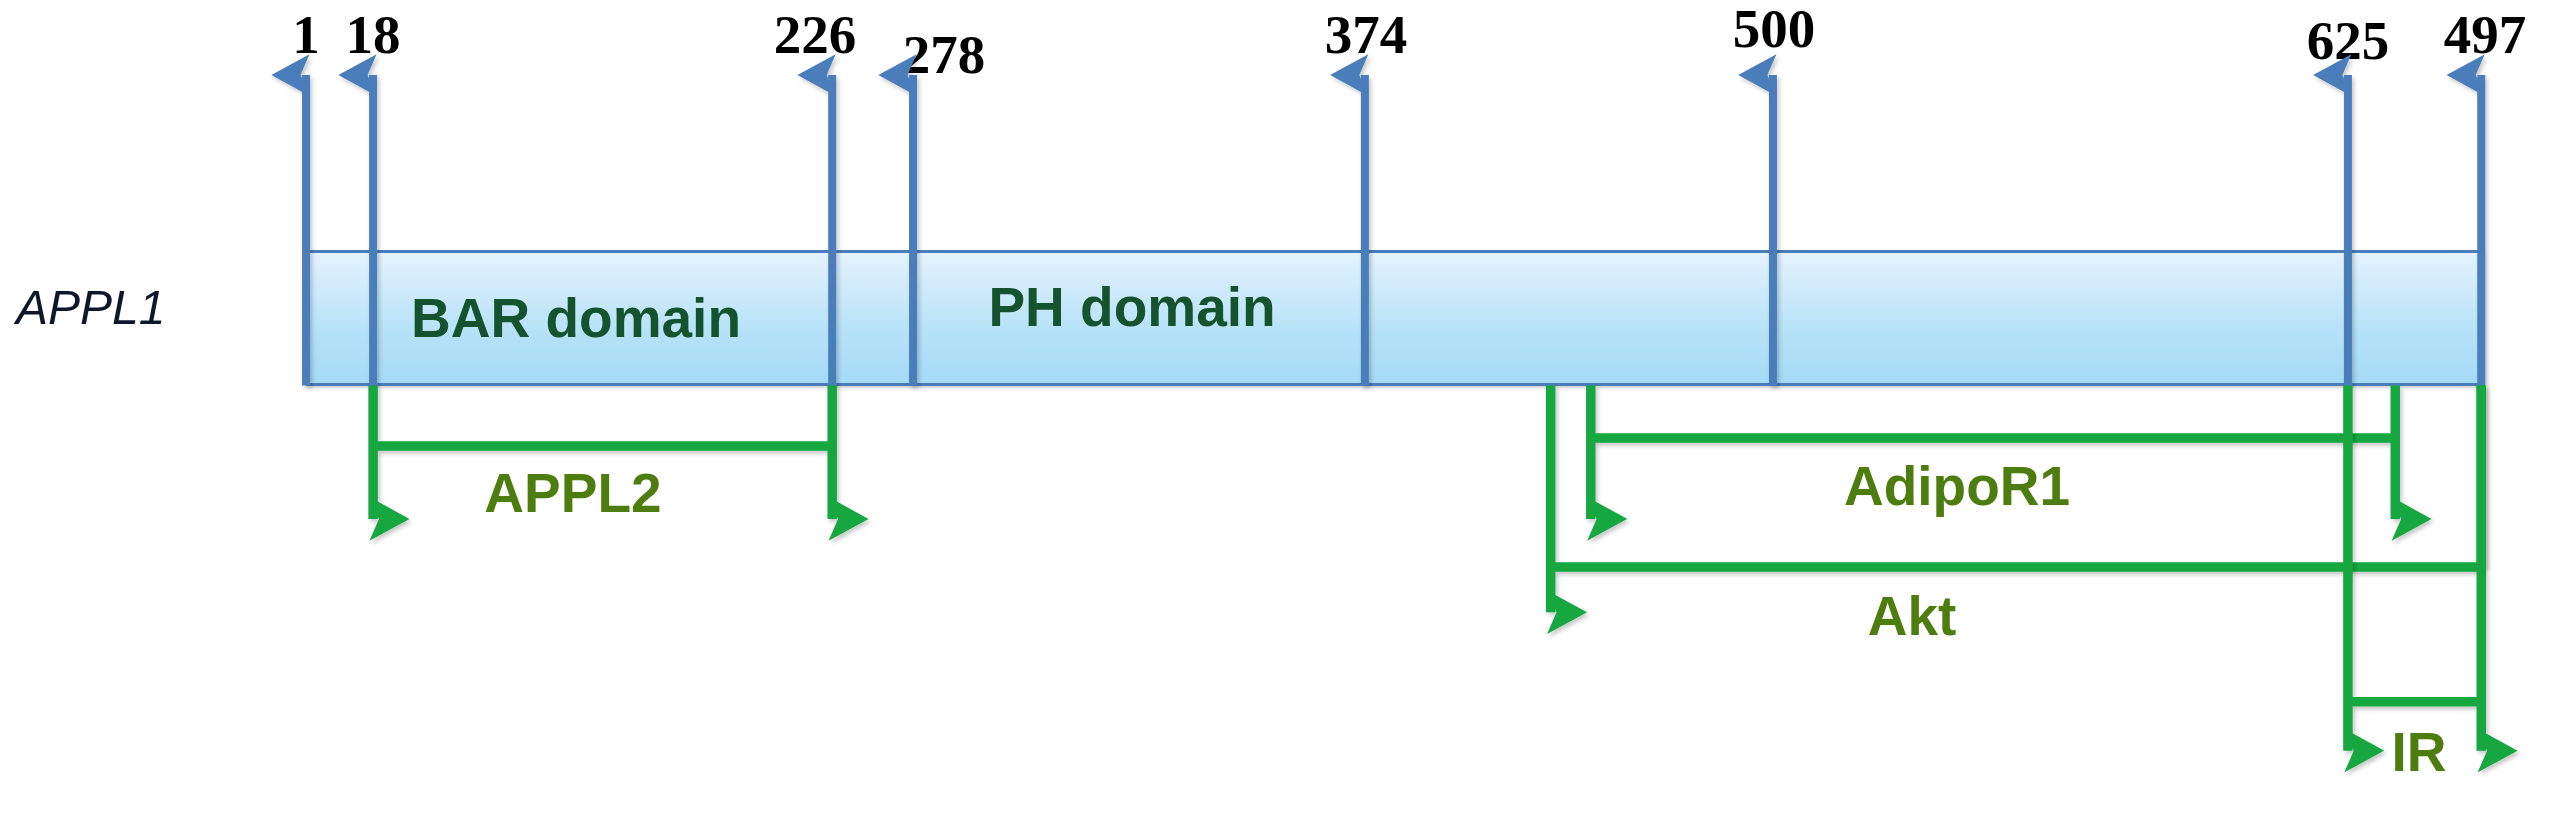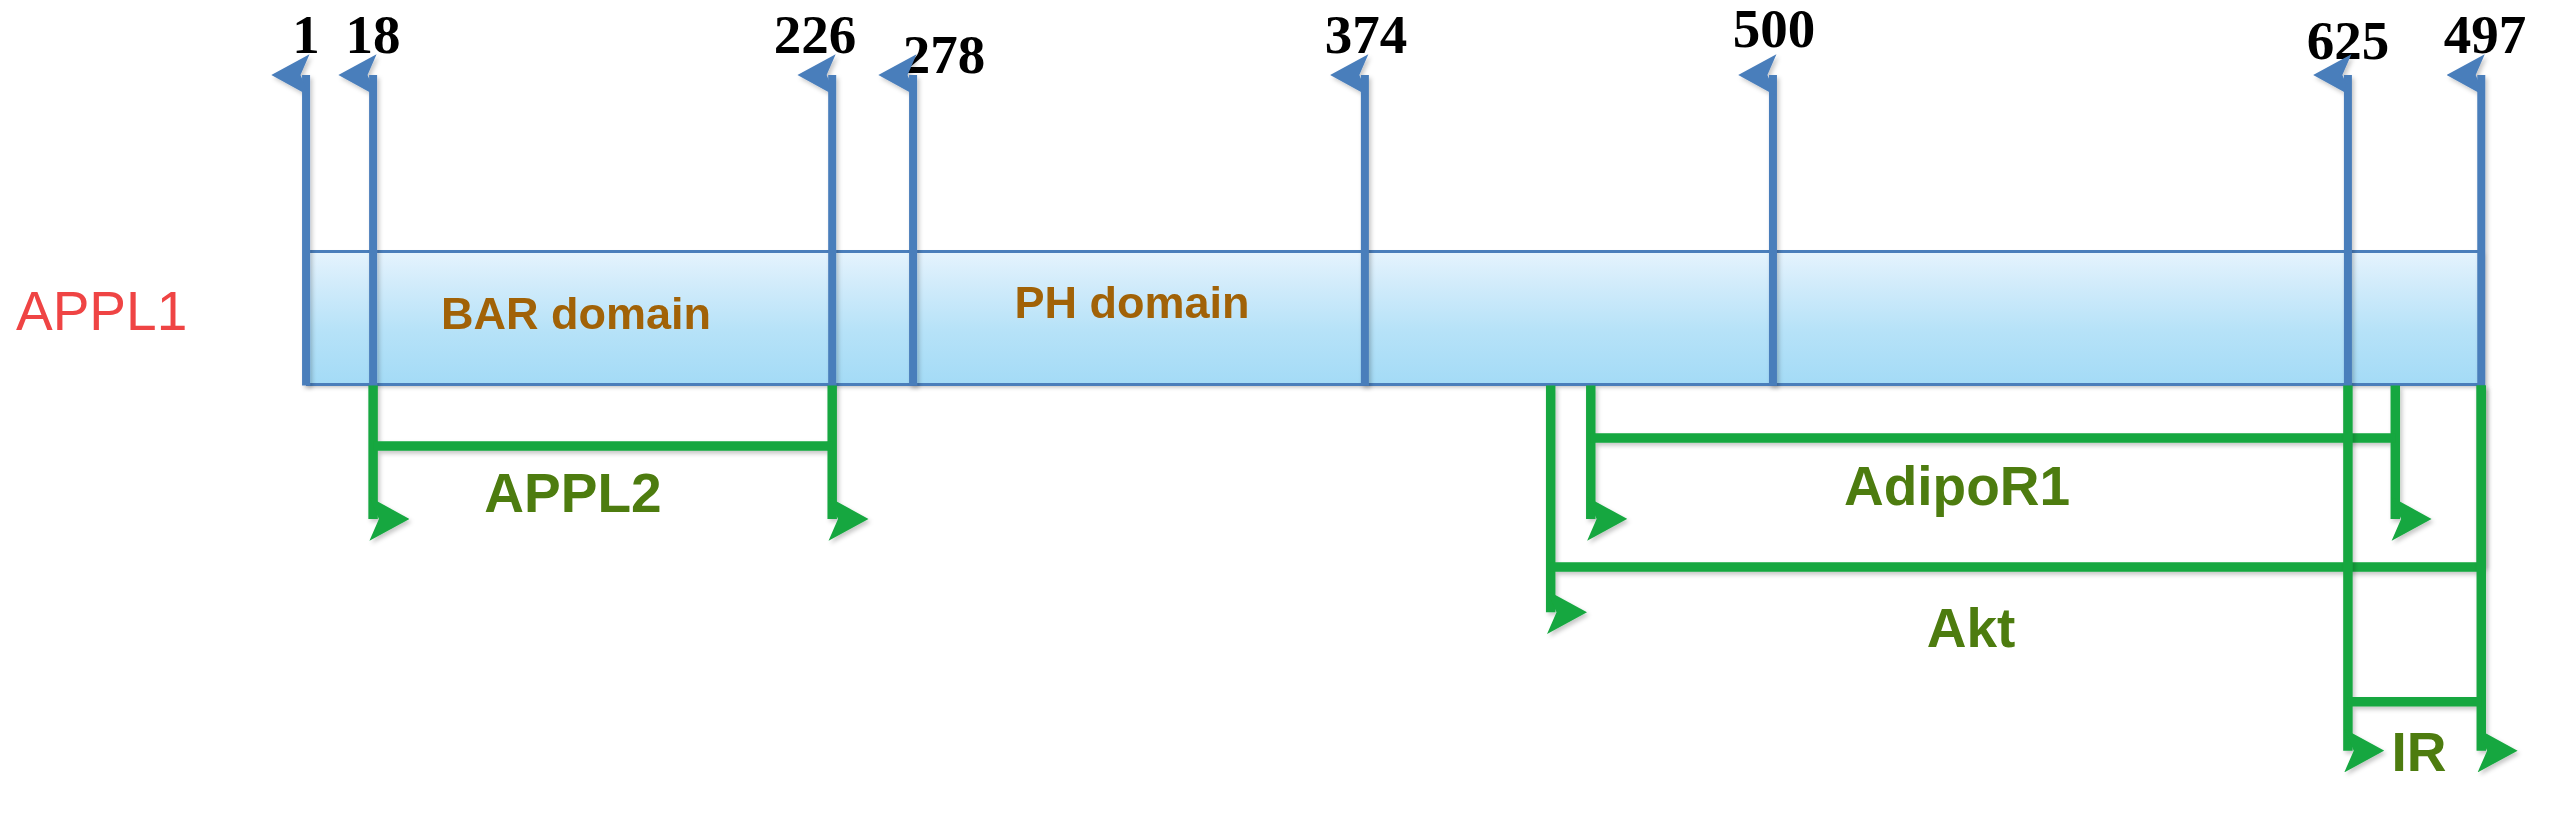--- a/index.html
+++ b/index.html
@@ -15,31 +15,32 @@
     font-size:55px;
     color:#000;
     line-height:1;
     white-space:nowrap;
     transform:translateX(-50%);
   }
   .protein-label{
     position:absolute;
     font-family:"Liberation Sans", sans-serif;
     font-weight:400;
-    font-size:55px;
-    color:#ef4444;
+    font-size:48px;
+    color:#0f172a;
     line-height:1;
     white-space:nowrap;
+    font-style:italic;
   }
   .domain-label{
     position:absolute;
     font-family:"Liberation Sans", sans-serif;
     font-weight:700;
-    font-size:45px;
-    color:#a16207;
+    font-size:55px;
+    color:#14532d;
     line-height:1;
     white-space:nowrap;
     transform:translateX(-50%);
   }
   .partner-label{
     position:absolute;
     font-family:"Liberation Sans", sans-serif;
     font-weight:700;
     font-size:55px;
     color:#4d7c0f;
@@ -78,21 +79,21 @@
 
   <div class="protein-label" style="left:16px; top:284px;">APPL1</div>
 
   <div id="domain-bar" style="left:306px; top:250px; width:2179px; height:136px;"></div>
 
   <div class="domain-label" style="left:576px;  top:291px;">BAR domain</div>
   <div class="domain-label" style="left:1132px; top:280px;">PH domain</div>
 
   <div class="partner-label" style="left:573px;  top:466px;">APPL2</div>
   <div class="partner-label" style="left:1957px; top:459px;">AdipoR1</div>
-  <div class="partner-label" style="left:1971px; top:589px;margin-top:12px;">Akt</div>
+  <div class="partner-label" style="left:1912px; top:589px;">Akt</div>
   <div class="partner-label" style="left:2419px; top:725px;">IR</div>
 
   <svg id="overlay" viewBox="0 0 3535 1121">
     <defs>
       <marker id="bluehead" viewBox="0 0 12 12" refX="6" refY="10" markerWidth="5.2" markerHeight="5.2" orient="auto-start-reverse">
         <path d="M6 0 L12 11 L6 8.4 L0 11 Z" fill="#4a7ebb"></path>
       </marker>
       <marker id="greenhead" viewBox="0 0 12 12" refX="6" refY="10" markerWidth="4.6" markerHeight="4.6" orient="auto-start-reverse">
         <path d="M6 0 L12 11 L6 8.4 L0 11 Z" fill="#15a73f"></path>
       </marker>

